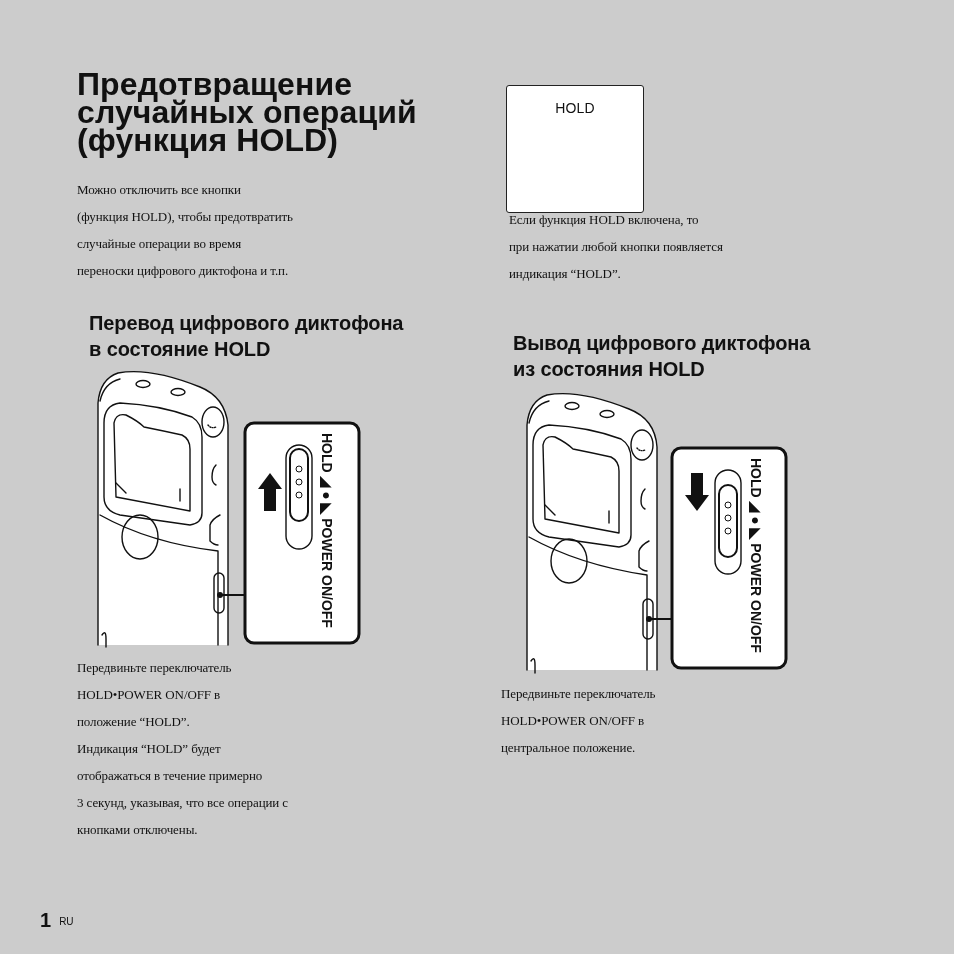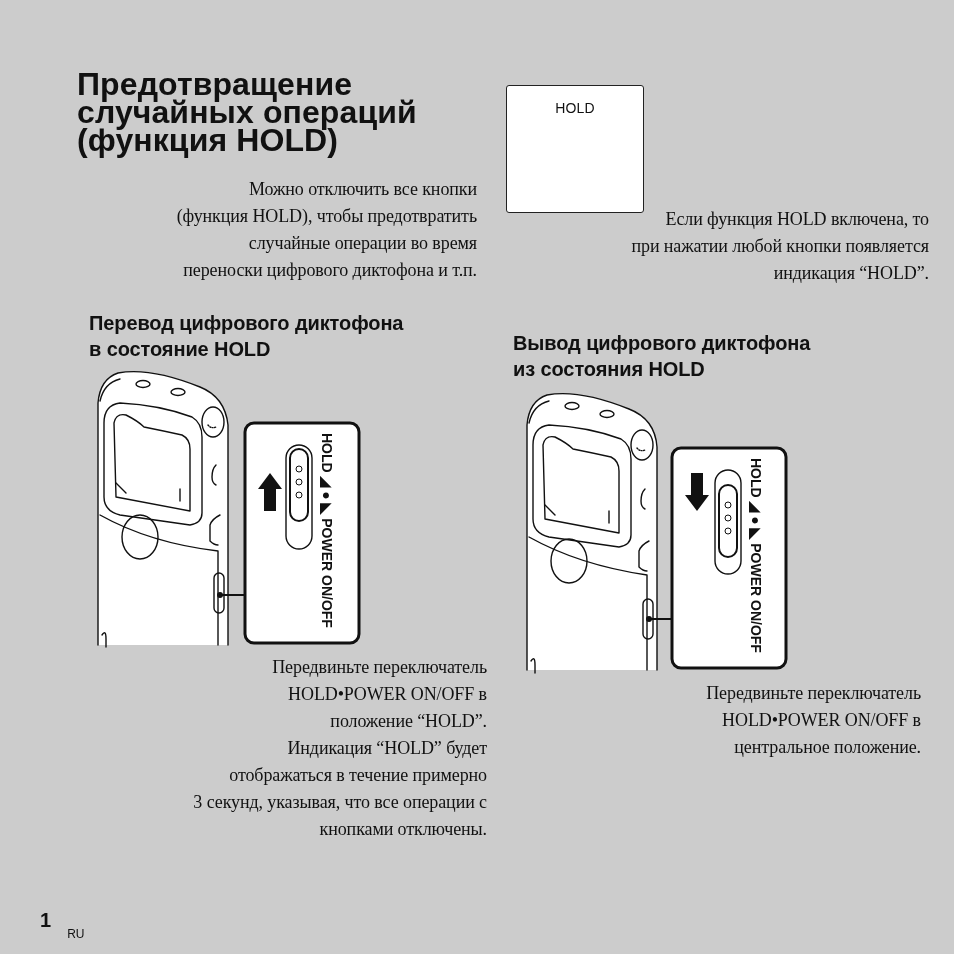--- a/index.html
+++ b/index.html
@@ -23,26 +23,25 @@
       font-weight: bold;
       font-size: 32px;
       line-height: 28px;
       margin: 0;
       white-space: pre-line;
       letter-spacing: 0.1px;
     }
     .body-text {
       position: absolute;
       font-family: "Liberation Serif", serif;
-      font-size: 18px;
+      font-size: 13px;
       line-height: 27px;
       margin: 0;
       white-space: pre-line;
       letter-spacing: -0.1px;
-      text-align: right;
     }
     .h2 {
       position: absolute;
       font-family: "Liberation Sans", sans-serif;
       font-weight: bold;
       font-size: 20px;
       line-height: 26px;
       margin: 12px;
       white-space: pre-line;
       letter-spacing: -0.1px;
@@ -75,25 +74,25 @@
       position: absolute;
       left: 40px;
       top: 908px;
       font-family: "Liberation Sans", sans-serif;
       font-weight: bold;
       font-size: 20px;
       line-height: 24px;
     }
     .page-num sup {
       font-weight: normal;
-      font-size: 12px;
+      font-size: 10px;
       vertical-align: top;
       position: relative;
-      top: 14px;
-      margin-left: 16px;
+      top: 2px;
+      margin-left: 8px;
     }
   </style>
 </head>
 <body>
 
 <h1 class="h1">Предотвращение
 случайных операций
 (функция HOLD)</h1>
 
 <p class="body-text" style="left:77px; top:176px; width:400px;">Можно отключить все кнопки

